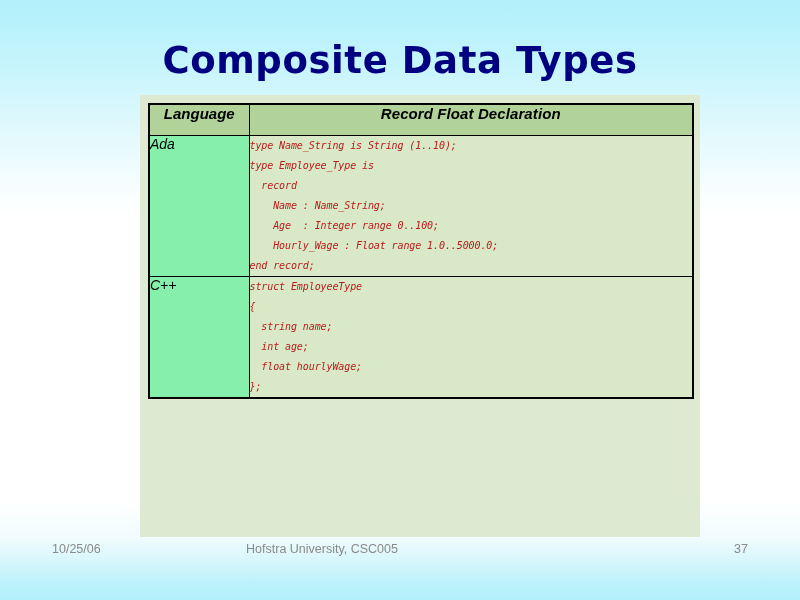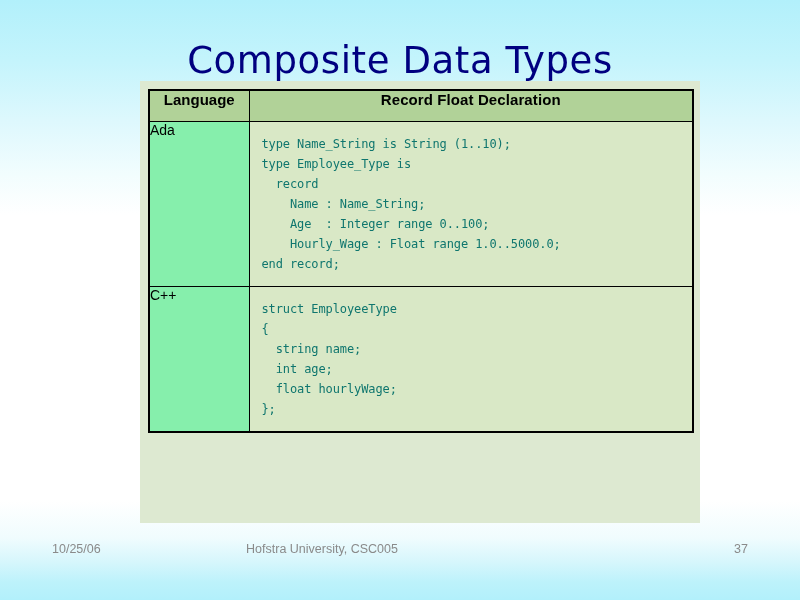--- a/index.html
+++ b/index.html
@@ -35,38 +35,39 @@
   }
 
   
   #slide-title {
     position: absolute;
     left: 0;
     top: 38px;
     width: 800px;
     text-align: center;
     font-size: 37px;
-    font-weight: normal;
+    font-weight: bold;
     color: #000080;
     letter-spacing: 0.6px;
     font-family: "DejaVu Sans", sans-serif;
     line-height: 46px;
     white-space: nowrap;
   }
 
   
   #table-wrapper {
     position: absolute;
     left: 140px;
-    top: 81px;
+    top: 95px;
     width: 560px;
     height: 442px;
     background: #dde9d1;
     box-sizing: border-box;
     padding: 8px 8px 9px 8px;
+    font-style: italic;
   }
 
   table.record-table {
     border-collapse: collapse;
     width: 544px;
     table-layout: fixed;
     border: 2px solid #000000;
     background: #d9e8c6;
   }
 
@@ -103,25 +104,25 @@
     white-space: nowrap;
   }
 
   td.code-cell {
     background: #d9e8c6;
     padding: 6px 0 6px 11px;
     vertical-align: top;
   }
 
   pre.code {
-    margin: 12px;
+    margin: 0;
     font-family: "DejaVu Sans Mono", "Liberation Mono", monospace;
-    font-size: 12px;
+    font-size: 10px;
     line-height: 20px;
-    color: #0f766e;
+    color: #b91c1c;
     white-space: pre;
     letter-spacing: -0.1px;
   }
 
   
   #footer {
     position: absolute;
     left: 0;
     top: 540px;
     width: 800px;

